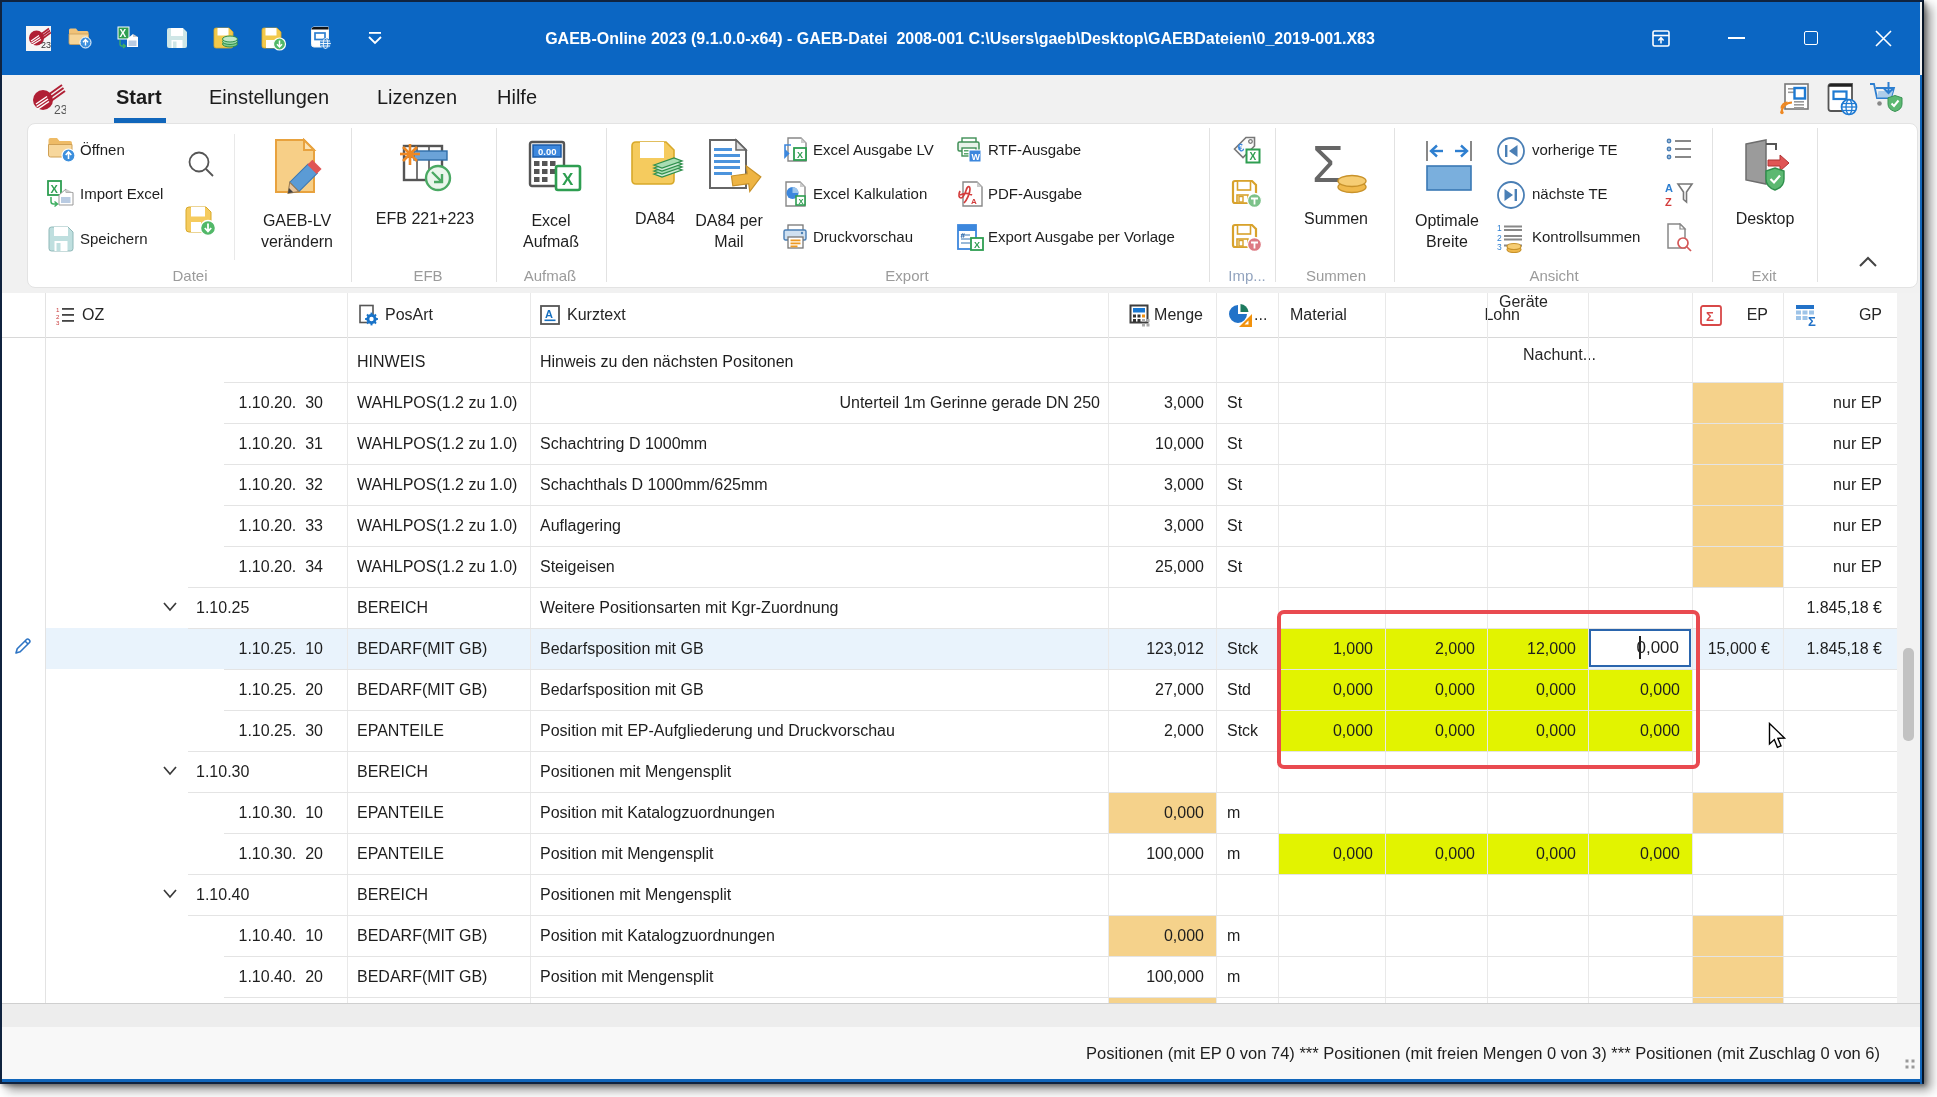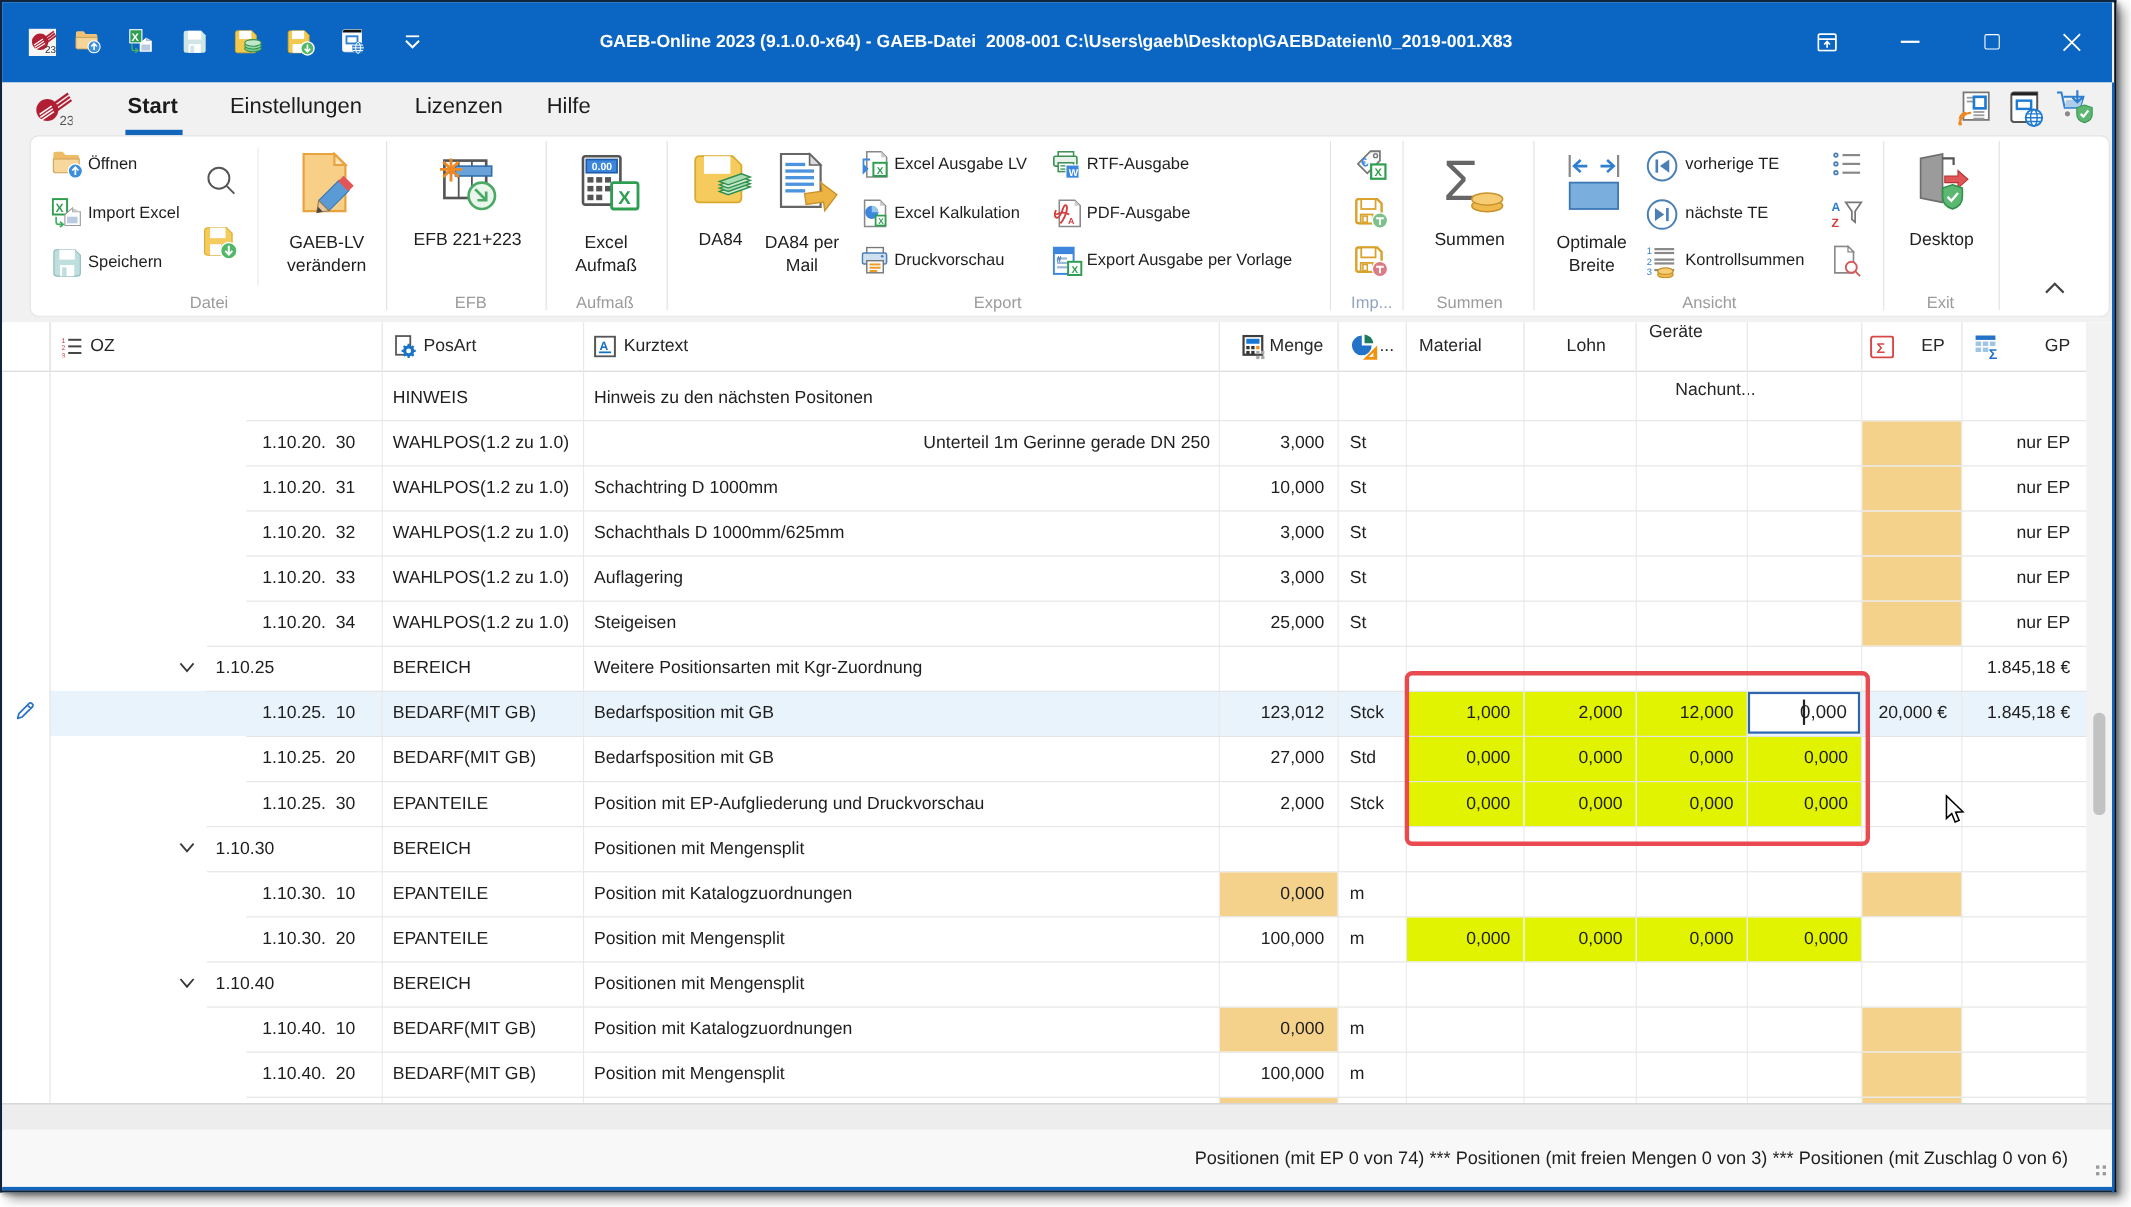--- a/index.html
+++ b/index.html
@@ -507,21 +507,21 @@
   </svg>
 <div class="ct hd" style="left:1108px;top:293px;width:95px;height:44px;text-align:right;">Menge</div>
 <svg class="ci" style="left:1227px;top:303px" width="26" height="26" viewBox="0 0 26 26">
 <path d="M11 2 A9 9 0 1 0 20 11 L11 11 Z" fill="#2272c8"></path>
 <path d="M13.5 1 A9 9 0 0 1 21.5 9 L13.5 9 Z" fill="#1d7a5f"></path>
 <path d="M12 24 L25 24 L25 11 Z" fill="#f2920c"></path>
     <path d="M17.5 21.5 L21.5 21.5 L21.5 17.5 Z" fill="#fff"></path>
   </svg>
 <div class="ct hd" style="left:1254px;top:293px;width:30px;height:44px;text-align:left;">...</div>
 <div class="ct hd" style="left:1290px;top:293px;width:90px;height:44px;text-align:left;">Material</div>
-<div class="ct hd" style="left:1397px;top:293px;width:90px;height:44px;text-align:center;">Lohn</div>
+<div class="ct hd" style="left:1430px;top:293px;width:90px;height:44px;text-align:right;">Lohn</div>
 <div class="ct hd" style="left:1499px;top:280px;width:90px;height:44px;text-align:left;">Geräte</div>
 <div class="ct hd" style="left:1504px;top:293px;width:92px;height:44px;text-align:right;margin-top:40px;">Nachunt...</div>
 <svg class="ci" style="left:1700px;top:305px" width="22" height="21" viewBox="0 0 22 21">
 <rect x="1" y="1" width="20" height="19" rx="2" fill="#fff" stroke="#d84848" stroke-width="1.8"></rect>
 <text x="6" y="15.5" font-size="13" font-weight="bold" fill="#d84848" font-family="Liberation Sans">Σ</text>
   </svg>
 <div class="ct hd" style="left:1726px;top:293px;width:42px;height:44px;text-align:right;">EP</div>
 <svg class="ci" style="left:1795px;top:304px" width="24" height="23" viewBox="0 0 24 23">
 <rect x="1" y="1" width="18" height="4" fill="#2272c8"></rect>
 <rect x="1" y="6.5" width="5" height="4" fill="#9ec4e8"></rect>
@@ -628,21 +628,21 @@
 <div class="ct " style="left:540px;top:587px;width:560px;height:41px;text-align:left;">Weitere Positionsarten mit Kgr-Zuordnung</div>
 <div class="ct " style="left:1783px;top:587px;width:99px;height:41px;text-align:right;">1.845,18 €</div>
 <div class="ct " style="left:120px;top:628px;width:203px;height:41px;text-align:right;">1.10.25.&nbsp;&nbsp;10</div>
 <div class="ct " style="left:357px;top:628px;width:165px;height:41px;text-align:left;">BEDARF(MIT GB)</div>
 <div class="ct " style="left:540px;top:628px;width:560px;height:41px;text-align:left;">Bedarfsposition mit GB</div>
 <div class="ct " style="left:1108px;top:628px;width:96px;height:41px;text-align:right;">123,012</div>
 <div class="ct " style="left:1227px;top:628px;width:45px;height:41px;text-align:left;">Stck</div>
 <div class="ct " style="left:1278px;top:628px;width:95px;height:41px;text-align:right;">1,000</div>
 <div class="ct " style="left:1385px;top:628px;width:90px;height:41px;text-align:right;">2,000</div>
 <div class="ct " style="left:1487px;top:628px;width:89px;height:41px;text-align:right;">12,000</div>
-<div class="ct " style="left:1692px;top:628px;width:78px;height:41px;text-align:right;">20,000 €</div>
+<div class="ct " style="left:1692px;top:628px;width:78px;height:41px;text-align:right;">15,000 €</div>
 <div class="ct " style="left:1783px;top:628px;width:99px;height:41px;text-align:right;">1.845,18 €</div>
 <div class="ct " style="left:120px;top:669px;width:203px;height:41px;text-align:right;">1.10.25.&nbsp;&nbsp;20</div>
 <div class="ct " style="left:357px;top:669px;width:165px;height:41px;text-align:left;">BEDARF(MIT GB)</div>
 <div class="ct " style="left:540px;top:669px;width:560px;height:41px;text-align:left;">Bedarfsposition mit GB</div>
 <div class="ct " style="left:1108px;top:669px;width:96px;height:41px;text-align:right;">27,000</div>
 <div class="ct " style="left:1227px;top:669px;width:45px;height:41px;text-align:left;">Std</div>
 <div class="ct " style="left:1278px;top:669px;width:95px;height:41px;text-align:right;">0,000</div>
 <div class="ct " style="left:1385px;top:669px;width:90px;height:41px;text-align:right;">0,000</div>
 <div class="ct " style="left:1487px;top:669px;width:89px;height:41px;text-align:right;">0,000</div>
 <div class="ct " style="left:1588px;top:669px;width:92px;height:41px;text-align:right;">0,000</div>

